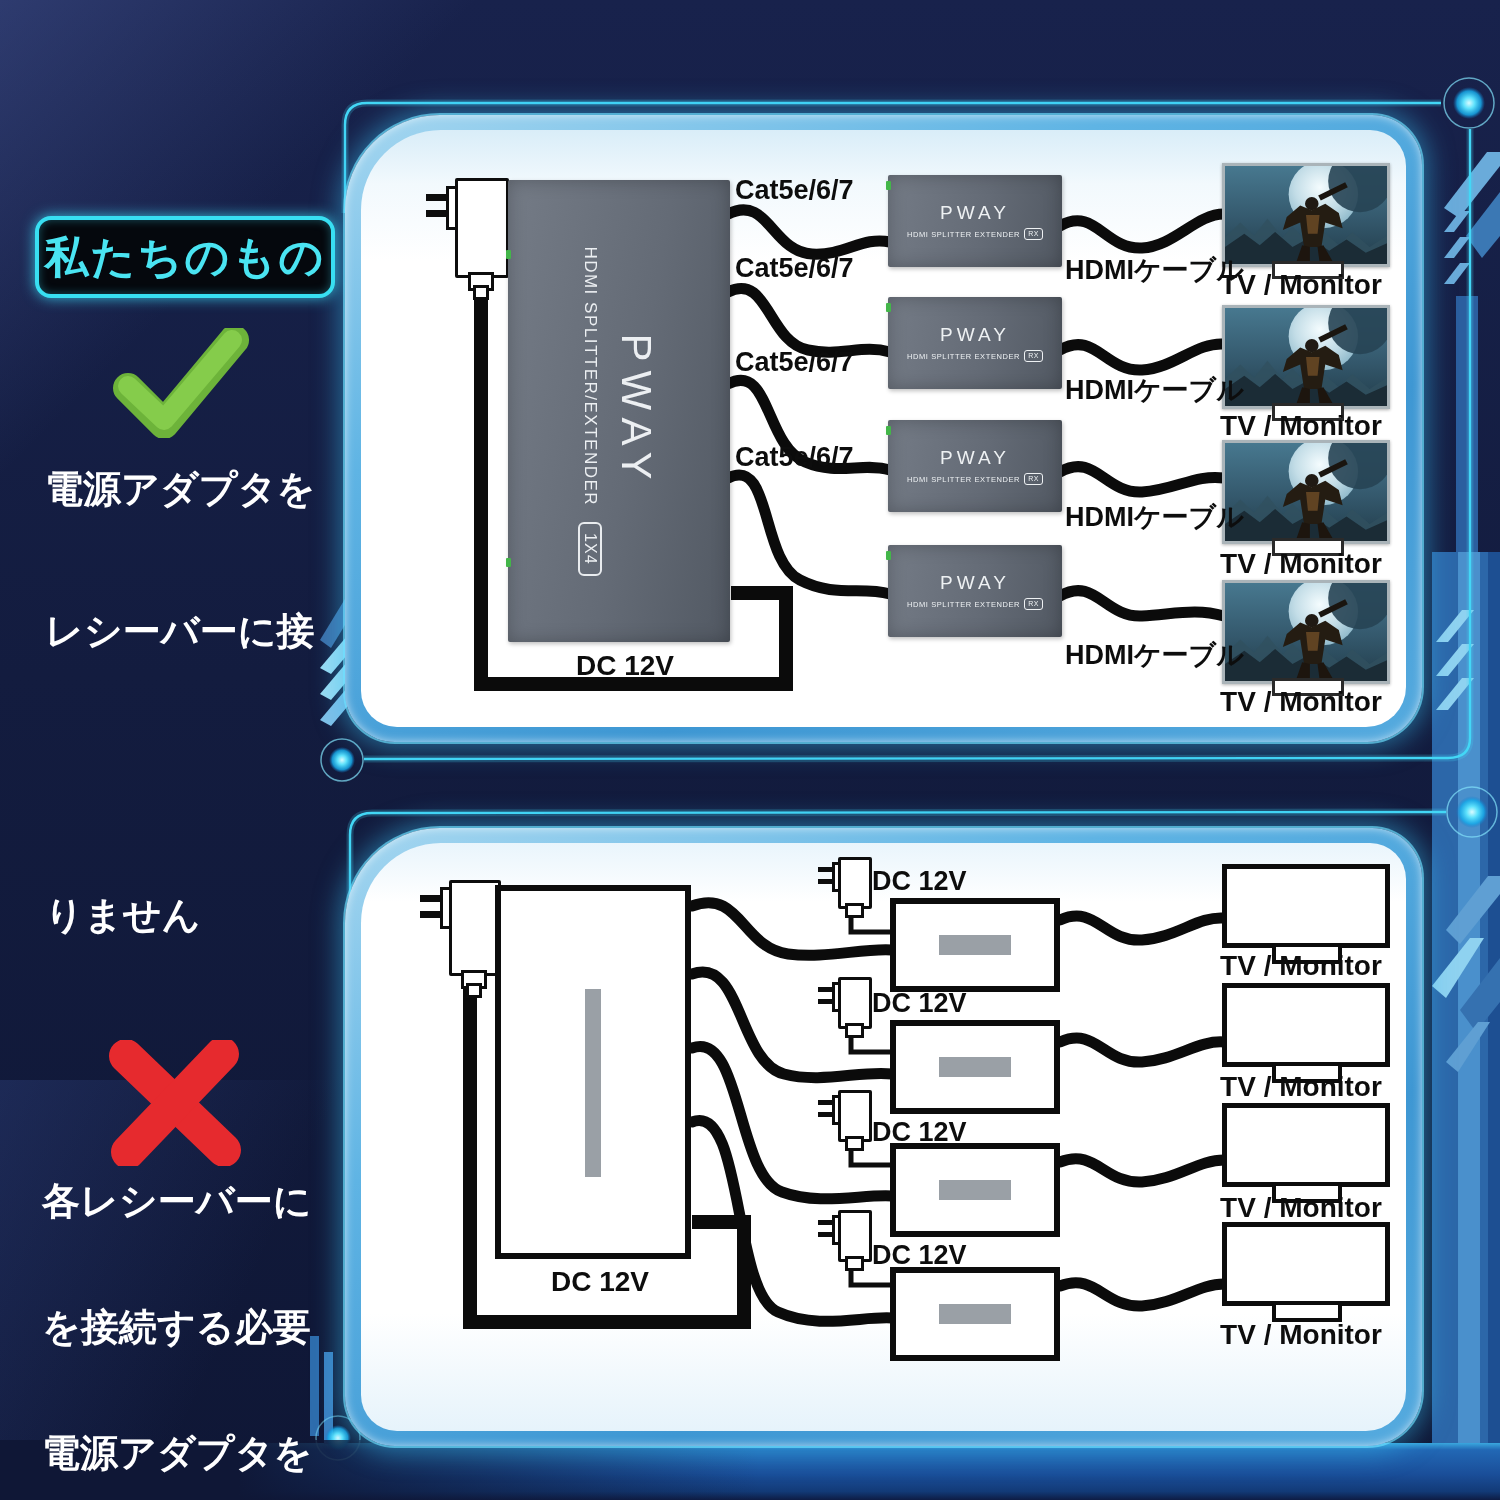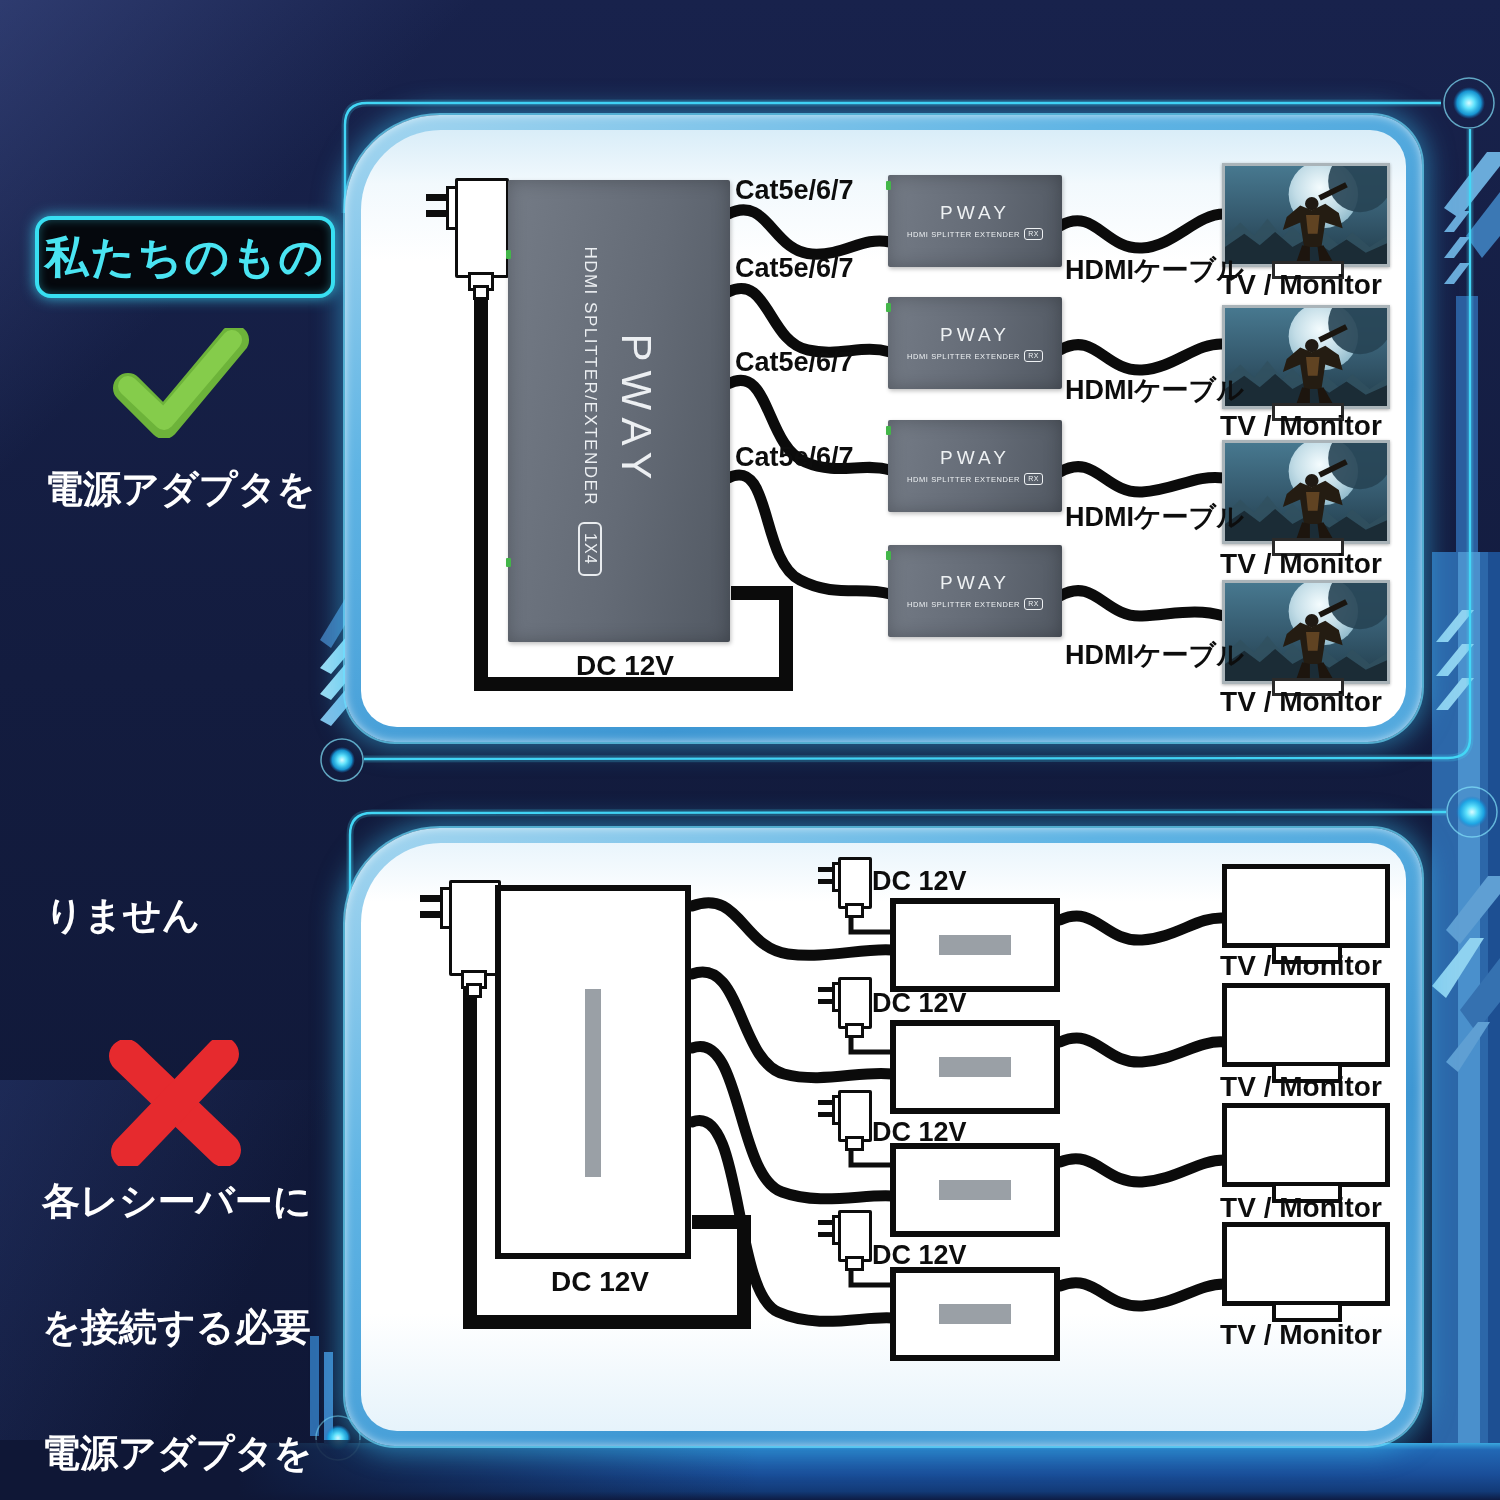--- a/index.html
+++ b/index.html
@@ -433,21 +433,21 @@
   <div class="lbl ctr" style="left:1210px;top:1319px;width:182px;font-size:28px;">TV / Monitor</div>
 
   <div class="badge" style="top:216px;font-size:44px;">私たちのもの</div>
 
   <svg class="abs" style="left:112px;top:328px;z-index:7;" width="140" height="110" viewBox="0 0 140 110">
     <path d="M16,60 L52,96 L122,12" fill="none" stroke="#6db33a" stroke-width="30" stroke-linecap="round" stroke-linejoin="round"></path>
     <path d="M16,58 L52,92 L120,12" fill="none" stroke="#85cc4b" stroke-width="20" stroke-linecap="round" stroke-linejoin="round"></path>
   </svg>
 
   <div class="note" style="left:45px;top:454px;line-height:71px;"><span>電源アダプタを</span><br>
-    <br>
+    <span>レシーバーに接</span><br>
     <br>
     <span>りません</span></div>
 
 
   <svg class="abs" style="left:108px;top:1040px;z-index:7;" width="134" height="126" viewBox="0 0 134 126">
     <path d="M18,16 L116,110" fill="none" stroke="#e62a2e" stroke-width="34" stroke-linecap="round"></path>
     <path d="M114,14 L20,112" fill="none" stroke="#e62a2e" stroke-width="34" stroke-linecap="round"></path>
   </svg>
 
   <div class="note" style="left:42px;top:1170px;line-height:63px;"><span>各レシーバーに</span><br>

